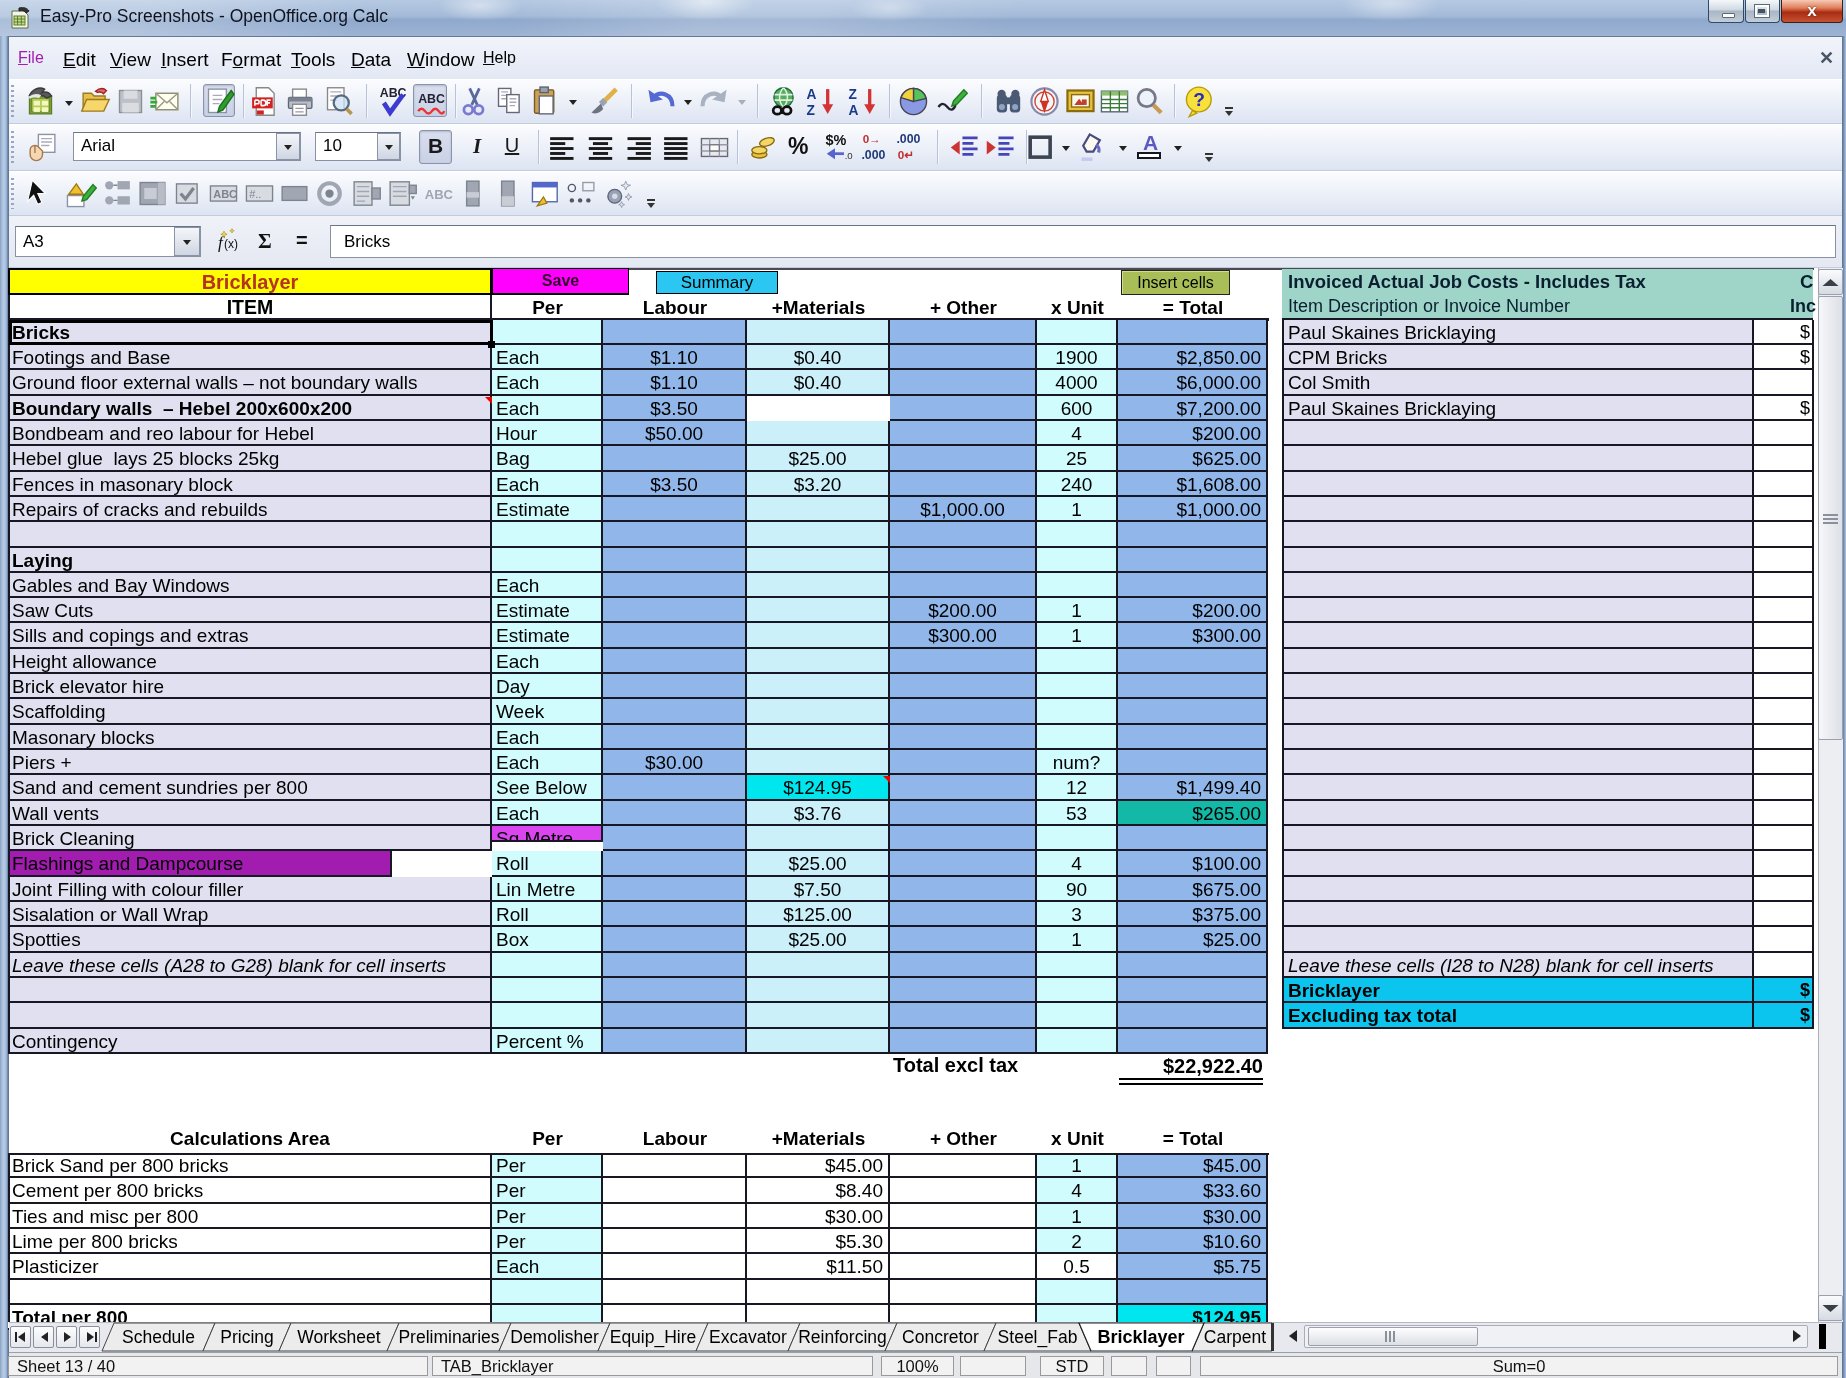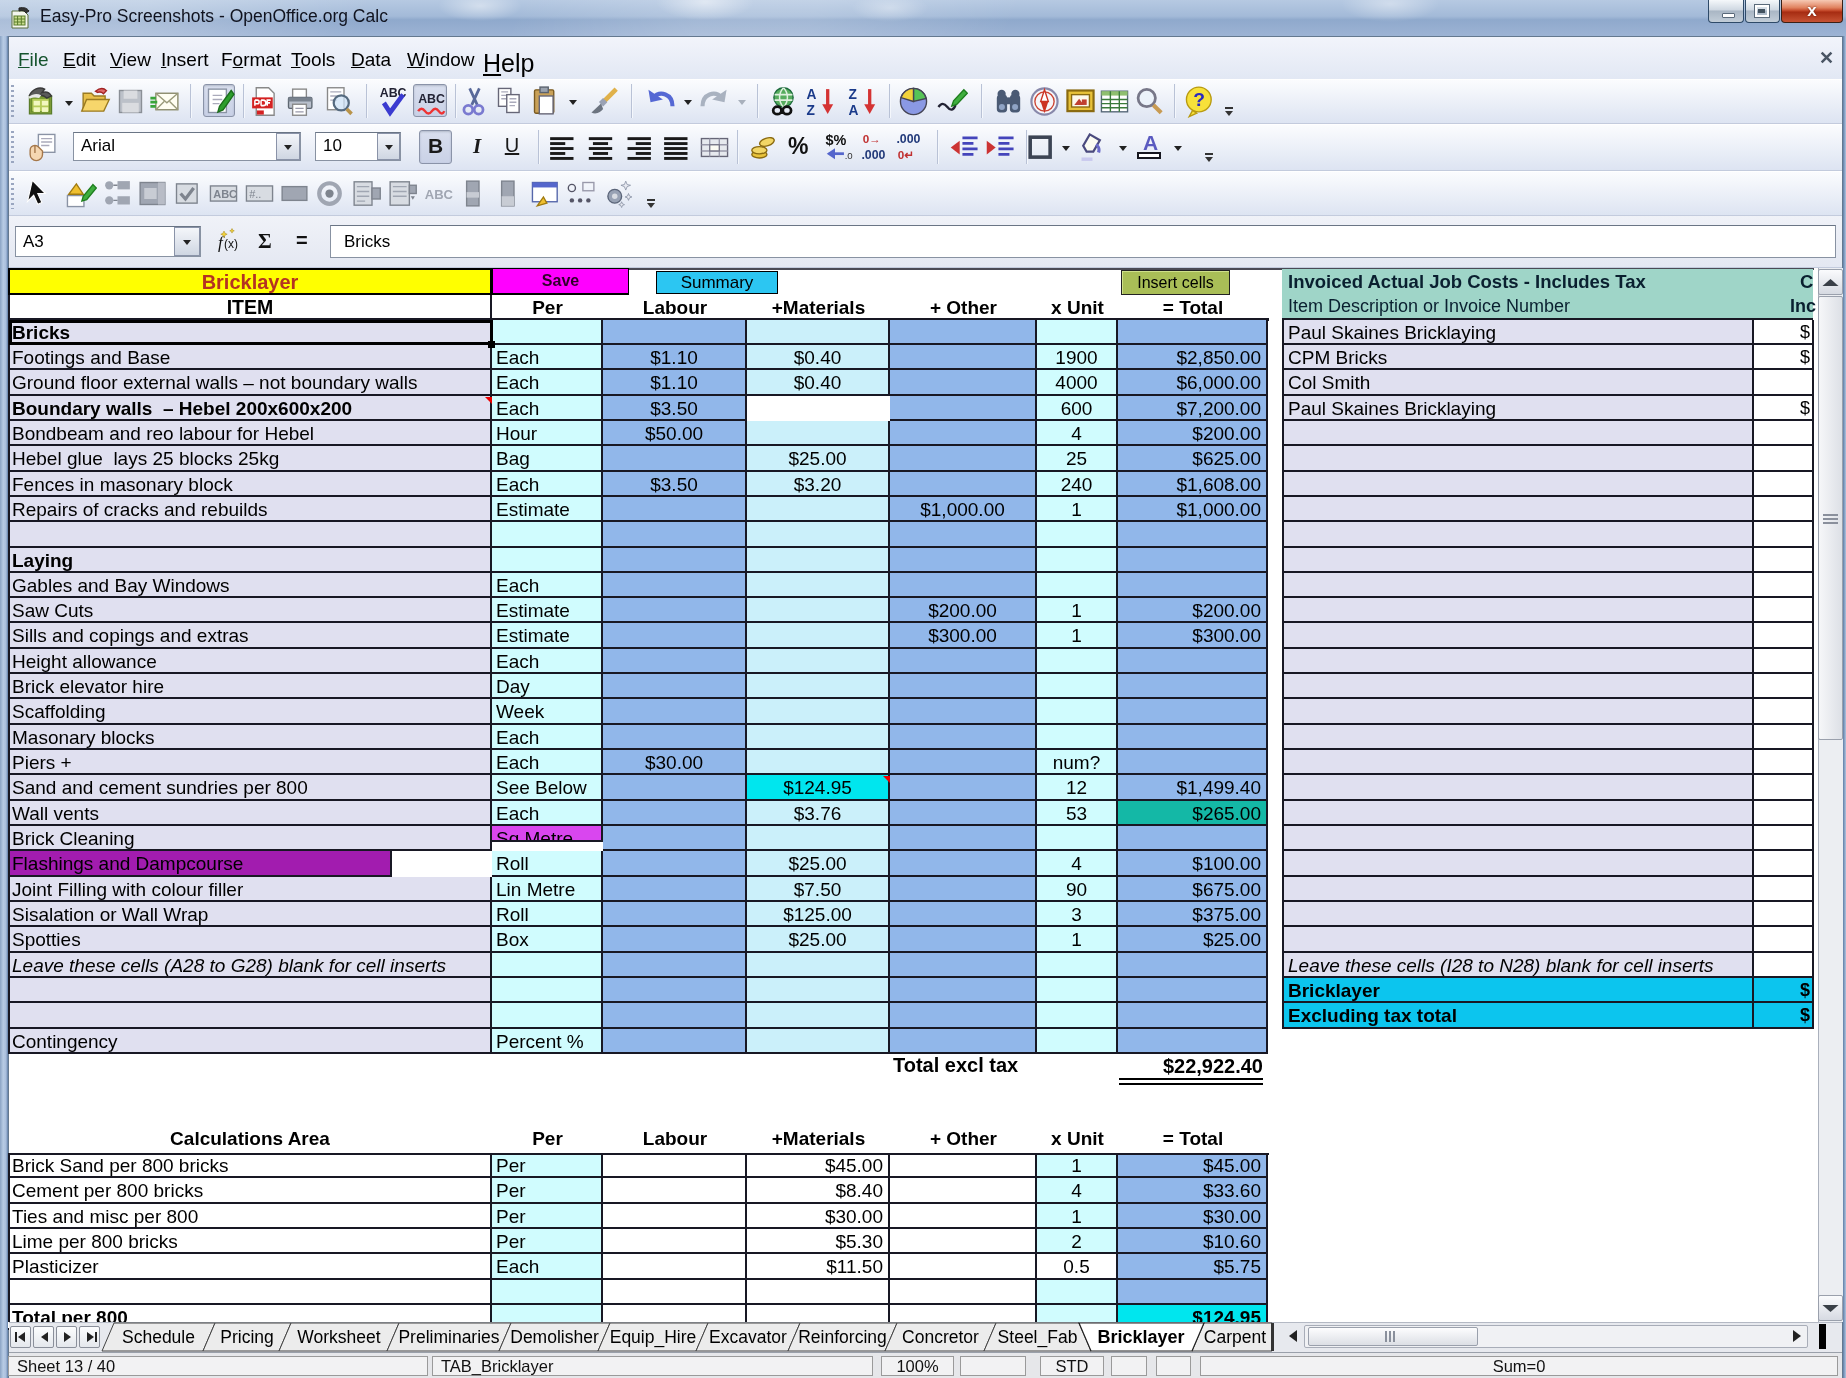--- a/index.html
+++ b/index.html
@@ -36,29 +36,29 @@
 <div class="ab" style="left:40px;top:6px;font-size:17.5px;color:#10131f">Easy-Pro Screenshots - OpenOffice.org Calc</div>
 <div class="ab" style="left:1708px;top:0;width:36px;height:23px;border:1px solid #2e4a68;border-top:none;border-radius:0 0 4px 4px;background:linear-gradient(#f5f8fb,#cfd8e2 45%,#a9b6c4 50%,#c2cdd8)"></div>
 <div class="ab" style="left:1722px;top:13px;width:13px;height:5px;background:#fff;border:1px solid #5a6a7a;border-radius:1px"></div>
 <div class="ab" style="left:1745px;top:0;width:35px;height:23px;border:1px solid #2e4a68;border-top:none;border-radius:0 0 4px 4px;background:linear-gradient(#f5f8fb,#cfd8e2 45%,#a9b6c4 50%,#c2cdd8)"></div>
 <div class="ab" style="left:1755px;top:5px;width:14px;height:12px;border:2px solid #fff;outline:1px solid #5a6a7a;background:rgba(0,0,0,0)"></div>
 <div class="ab" style="left:1757.5px;top:8.5px;width:7px;height:4px;background:#42525f"></div>
 <div class="ab" style="left:1781px;top:0;width:62px;height:23px;border:1px solid #3a2015;border-top:none;border-radius:0 0 4px 4px;background:linear-gradient(#f6c9b4,#e0815e 35%,#c04224 50%,#a62c12 55%,#c65233)"></div>
 <div class="ab" style="left:1803px;top:1px;width:18px;height:19px;color:#fff;font-size:17px;font-weight:bold;text-shadow:0 0 2px #5a1505;line-height:19px;text-align:center">x</div>
 <div class="ab" style="left:8px;top:36px;width:1835px;height:1342px;background:#e9edf6;border:1px solid #64788f;border-bottom:none"></div>
 <div class="ab" style="left:9px;top:37px;width:1833px;height:42px;background:linear-gradient(#f2f4fb,#e2e8f4)"></div>
-<div class="ab" style="left:18px;top:49px;font-size:19px;color:#14532d"><u>F</u>ile</div>
+<div class="ab" style="left:18px;top:49px;font-size:16px;color:#a21caf"><u>F</u>ile</div>
 <div class="ab" style="left:63px;top:49px;font-size:19px;color:#000"><u>E</u>dit</div>
 <div class="ab" style="left:110px;top:49px;font-size:19px;color:#000"><u>V</u>iew</div>
 <div class="ab" style="left:161px;top:49px;font-size:19px;color:#000"><u>I</u>nsert</div>
 <div class="ab" style="left:221px;top:49px;font-size:19px;color:#000">F<u>o</u>rmat</div>
 <div class="ab" style="left:291px;top:49px;font-size:19px;color:#000"><u>T</u>ools</div>
 <div class="ab" style="left:351px;top:49px;font-size:19px;color:#000"><u>D</u>ata</div>
 <div class="ab" style="left:407px;top:49px;font-size:19px;color:#000"><u>W</u>indow</div>
-<div class="ab" style="left:483px;top:49px;font-size:25px;color:#000"><u>H</u>elp</div>
+<div class="ab" style="left:483px;top:49px;font-size:16px;color:#000"><u>H</u>elp</div>
 <div class="ab" style="left:1819px;top:47px;font-size:18px;color:#4a5564;font-weight:bold">✕</div>
 <div class="ab" style="left:9px;top:79px;width:1833px;height:45px;background:linear-gradient(#fbfcfe,#dde4f2);border-top:1px solid #fff;border-bottom:1px solid #c3cbdd"></div>
 <div class="ab" style="left:9px;top:124px;width:1833px;height:47px;background:linear-gradient(#fbfcfe,#dde4f2);border-top:1px solid #fff;border-bottom:1px solid #c3cbdd"></div>
 <div class="ab" style="left:9px;top:171px;width:1833px;height:45px;background:linear-gradient(#fbfcfe,#dde4f2);border-top:1px solid #fff;border-bottom:1px solid #c3cbdd"></div>
 <div class="grip" style="left:11px;top:85px;height:33px"></div>
 <div class="grip" style="left:11px;top:131px;height:33px"></div>
 <div class="grip" style="left:11px;top:178px;height:31px"></div>
 <svg class="ab" style="left:24px;top:85px" width="33" height="33" viewBox="0 0 24 24">
     <path d="M4 8h16v13H4z" fill="#8aa43c" stroke="#5a7d2a"></path>
 <path d="M5.5 9.5h13v10h-13z" fill="#b6cc5a" stroke="#6a8d2a"></path>

